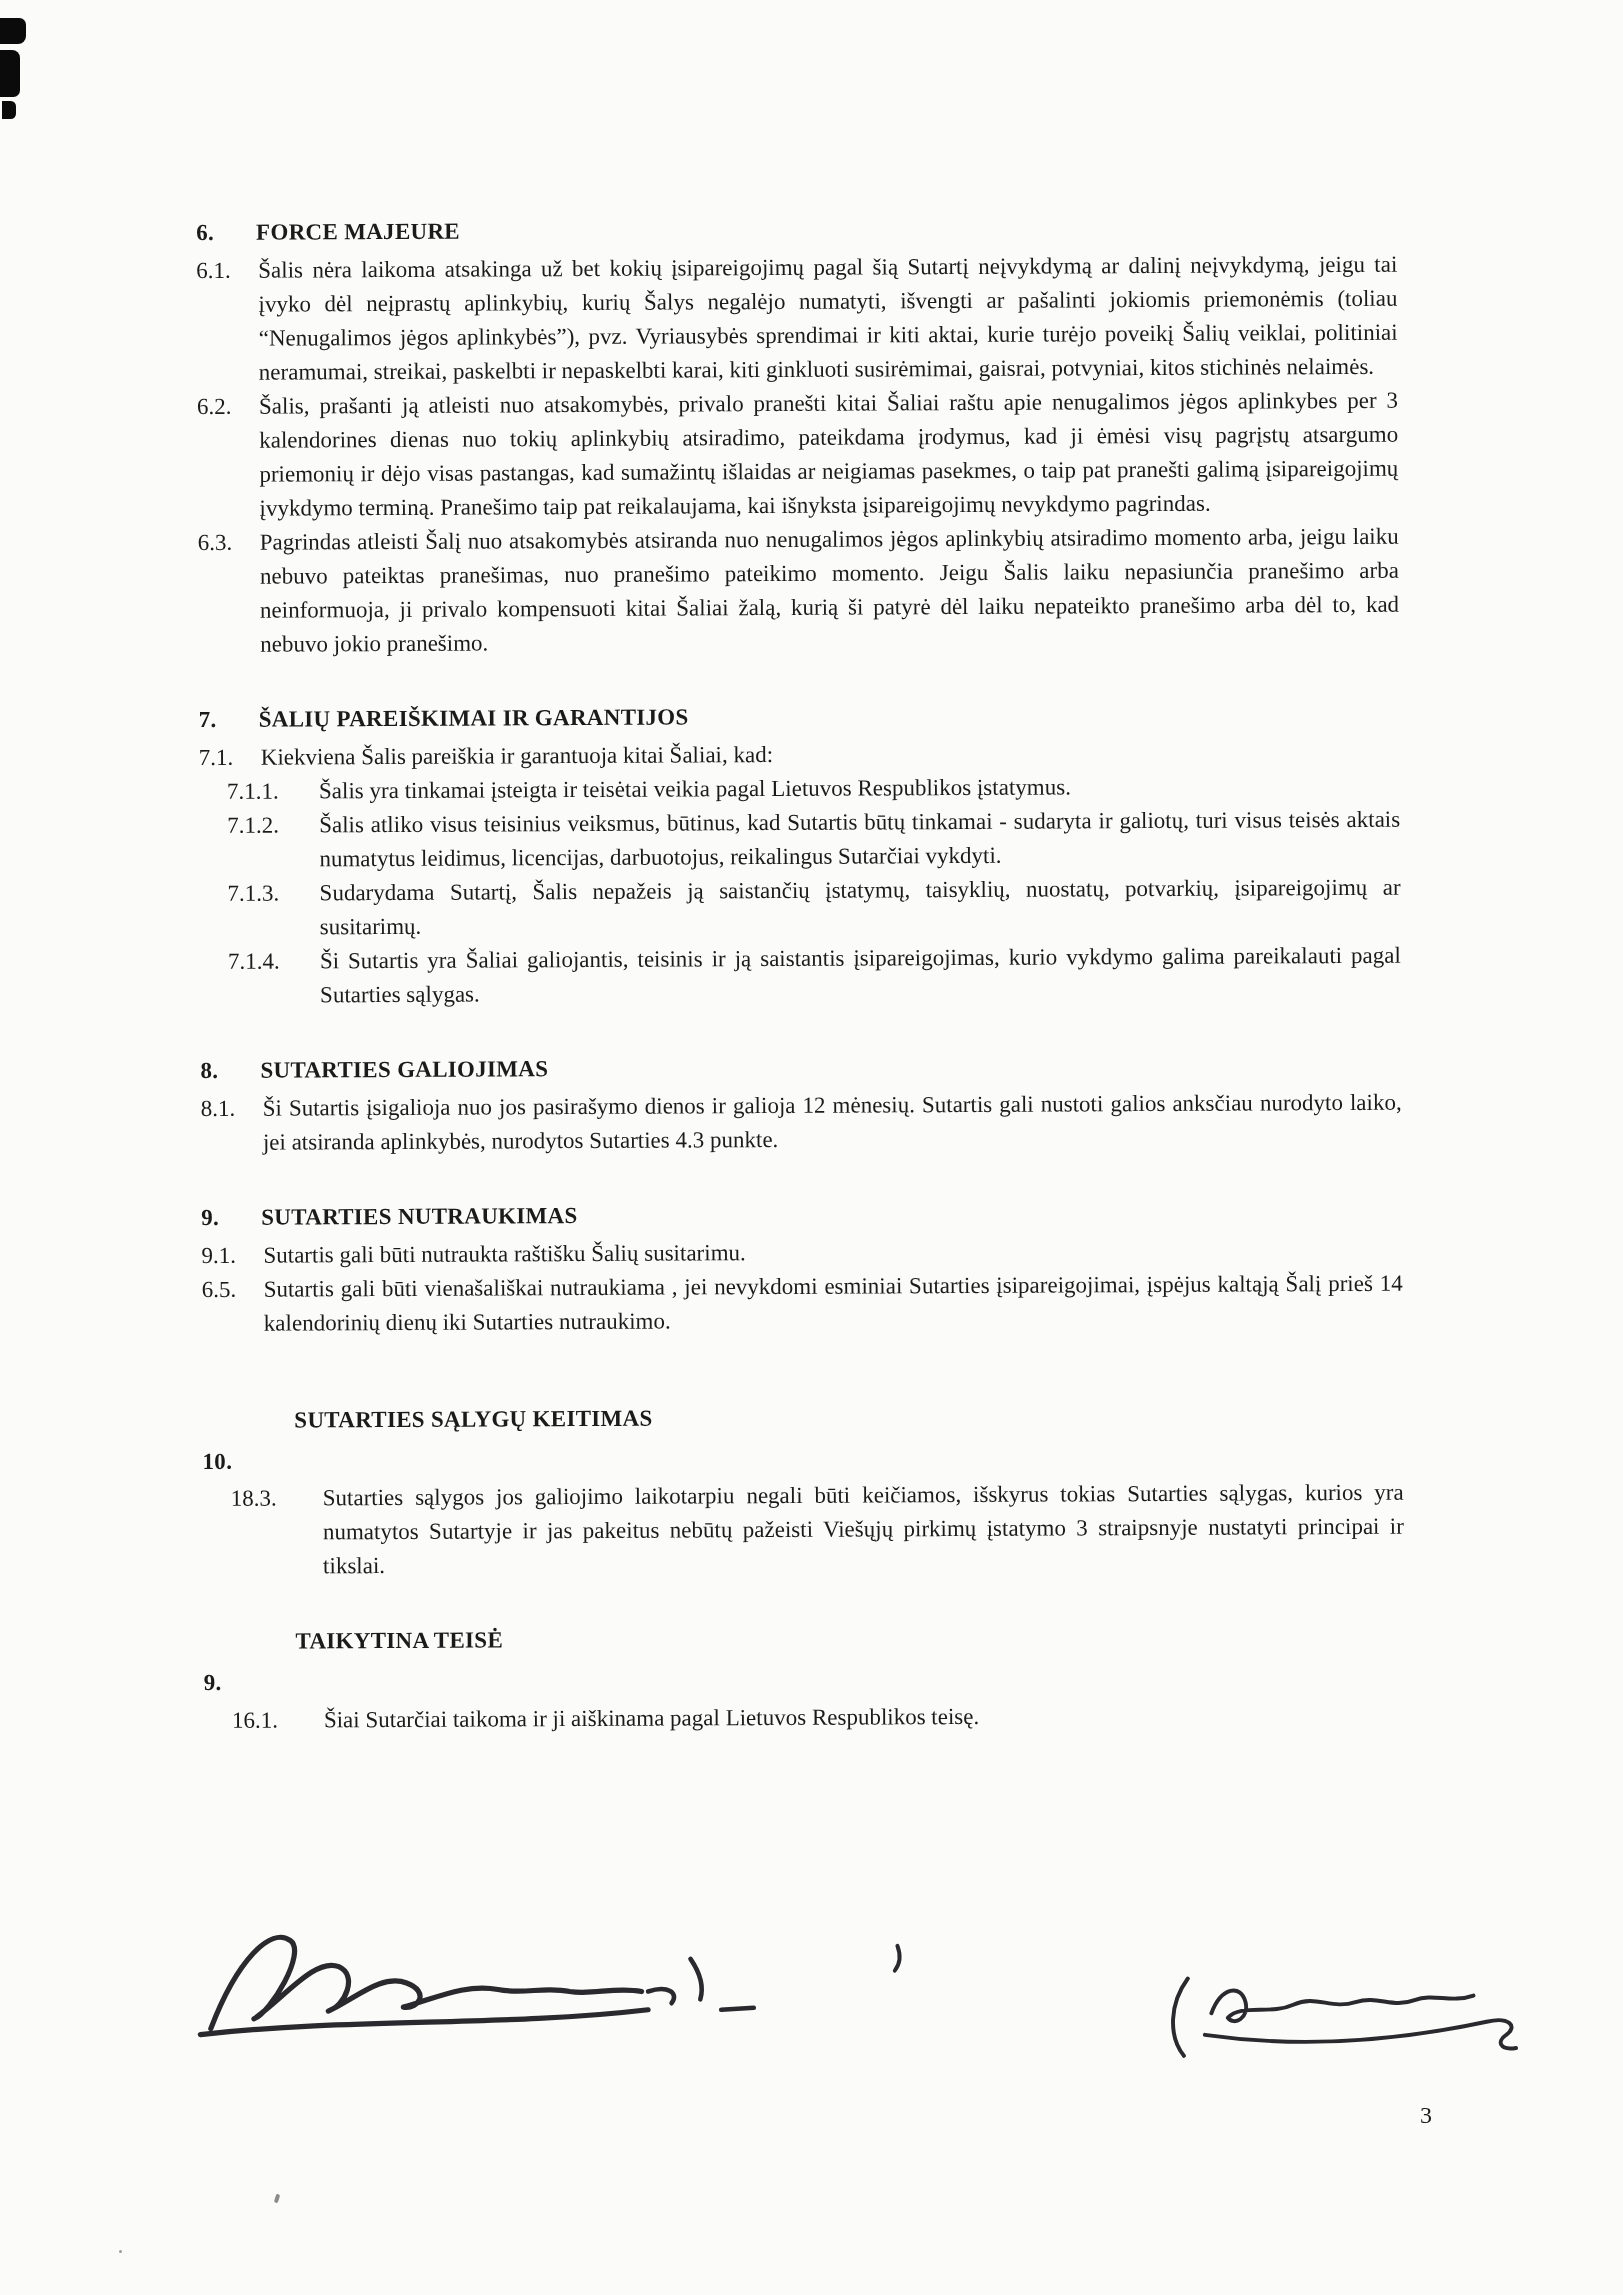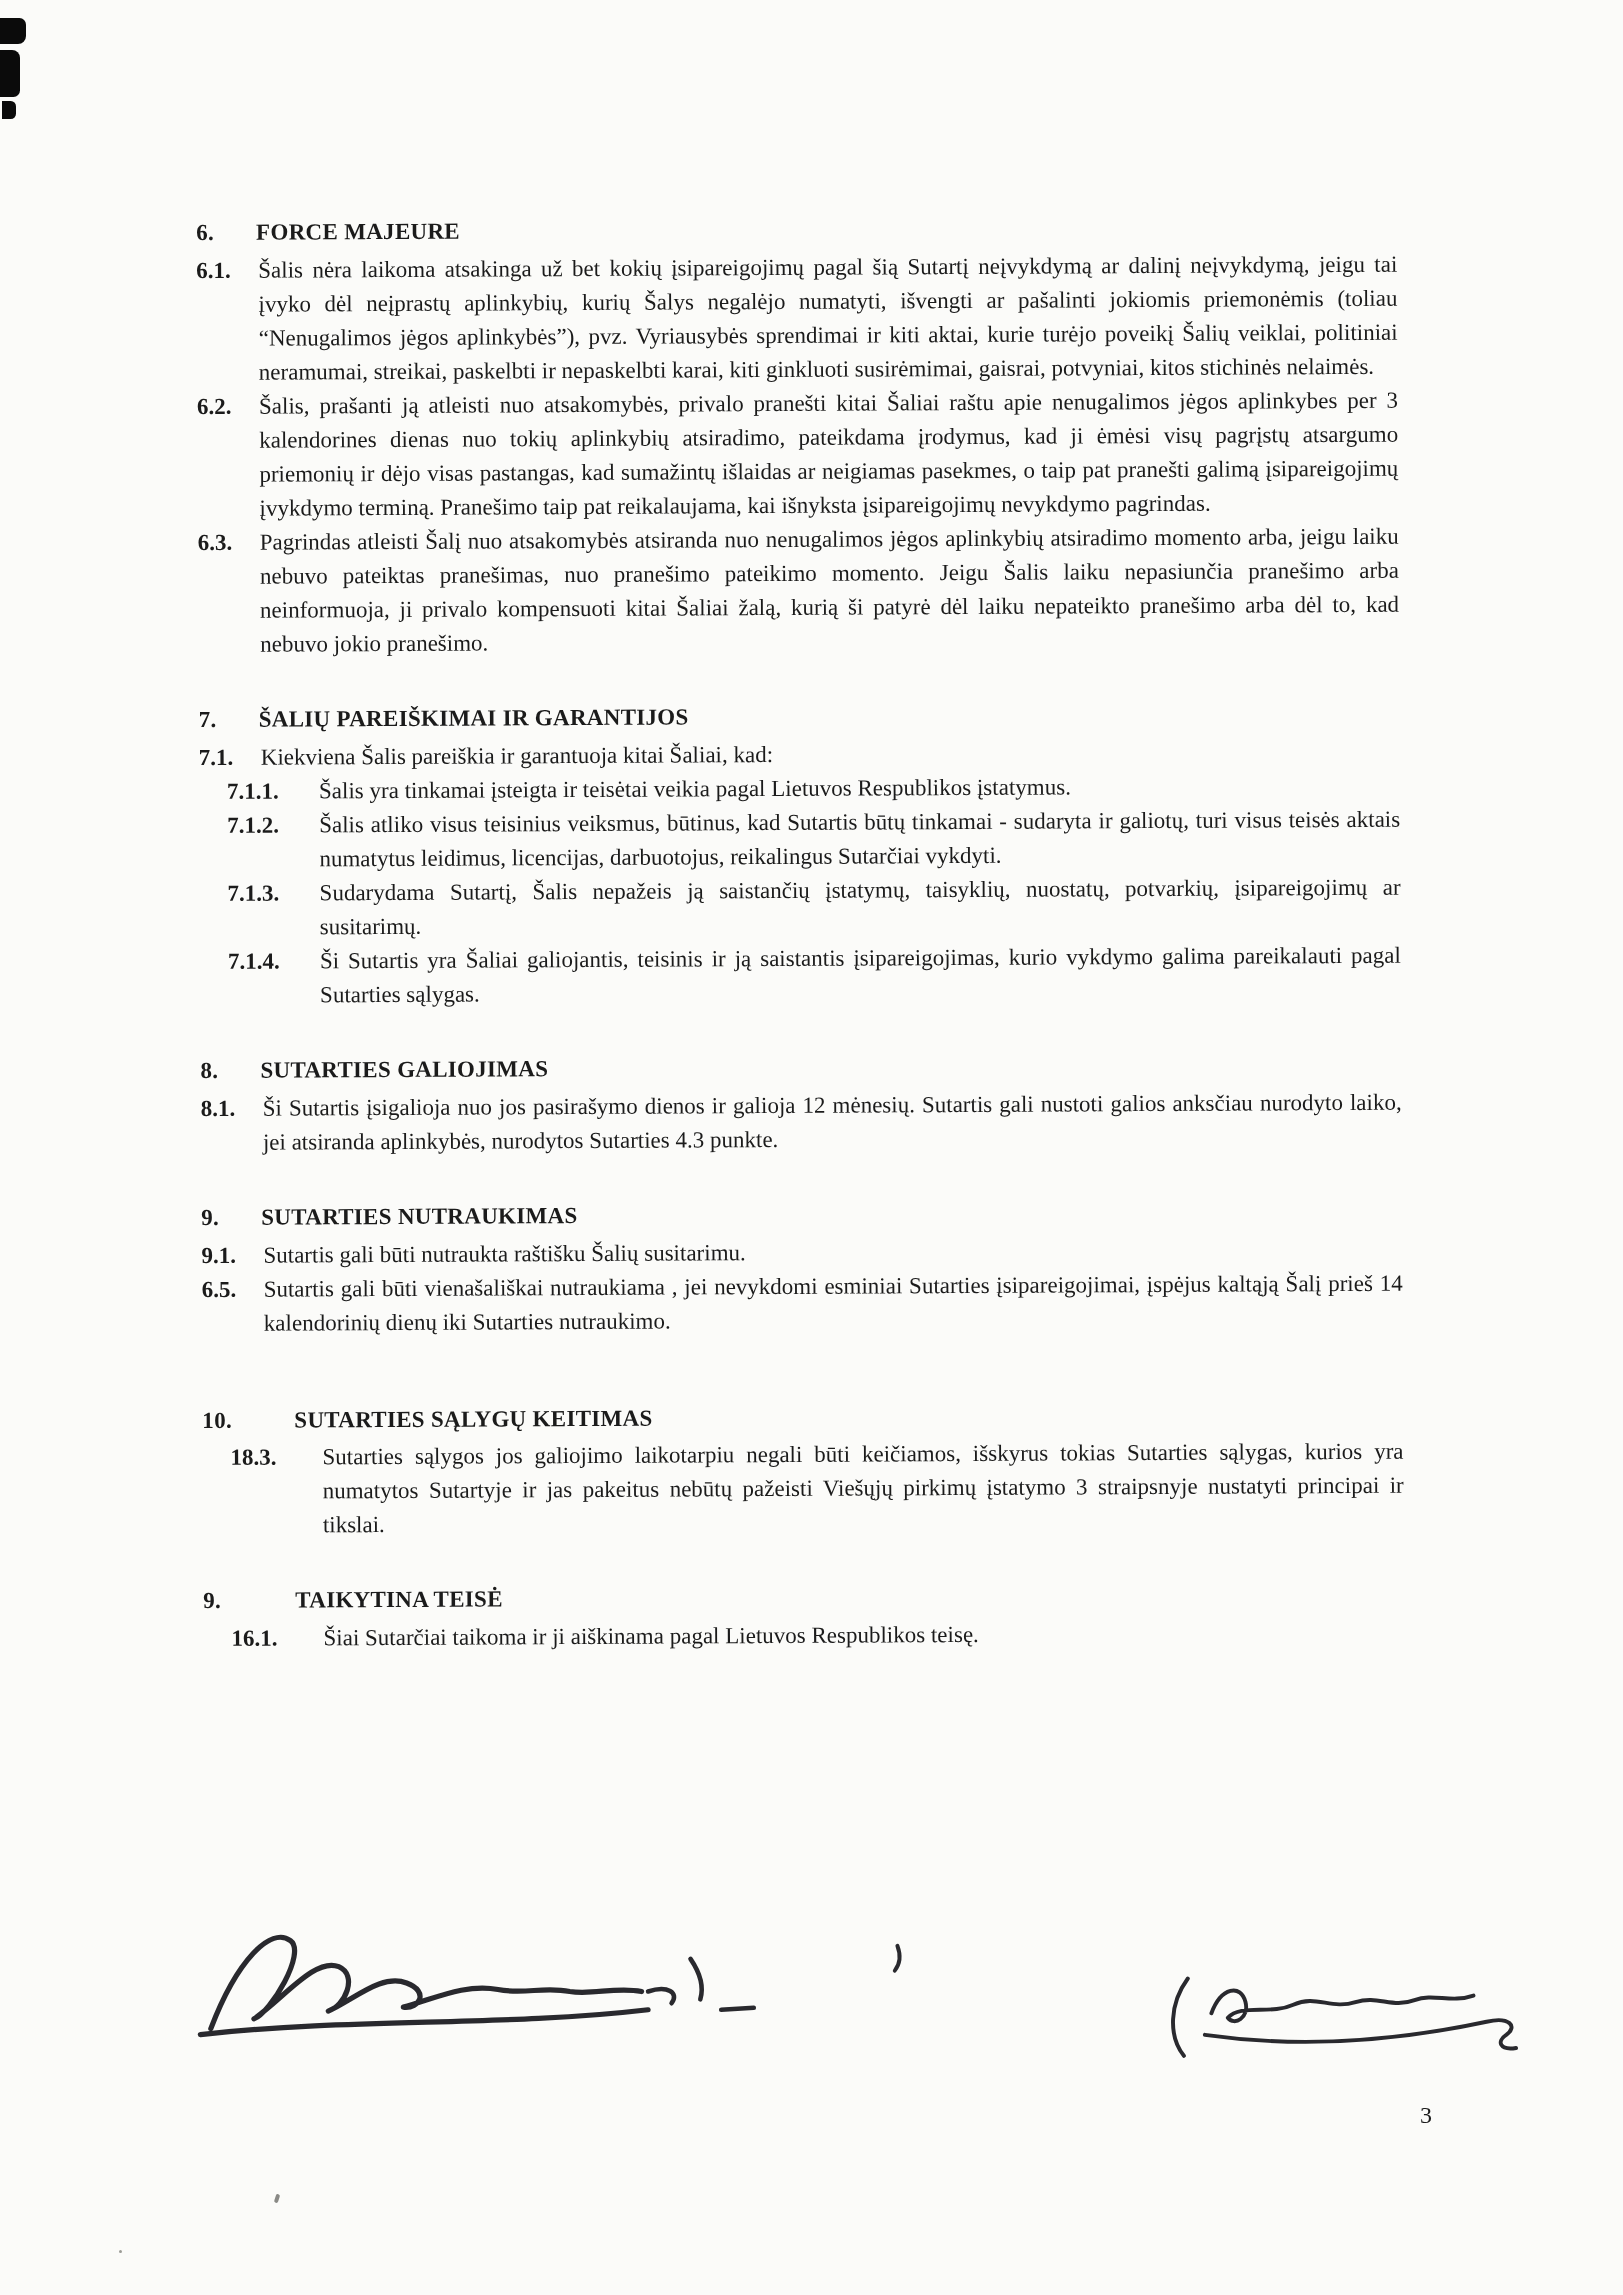--- a/index.html
+++ b/index.html
@@ -42,24 +42,24 @@
   section + section { margin-top: 41px; }
   section.gap-lg { margin-top: 63px; }
 
   .heading {
     display: flex;
     font-weight: bold;
     letter-spacing: 0.3px;
     margin-bottom: 3.9px;
   }
   .hnum { flex: none; min-width: 60px; }
-  .hnum.hwide { min-width: 92px; }
+  .hnum.hwide { min-width: 92px; margin-top: 41px; }
 
   .item { display: flex; }
-  .num { flex: none; width: 62px; font-weight: bold; }
+  .num { flex: none; width: 62px; }
   .num.wide { width: 92px; margin-left: 28px; }
   .txt { flex: 1; text-align: justify; }
 
   .signature { position: absolute; }
   .signature svg path {
     fill: none;
     stroke: #17171c;
     stroke-linecap: round;
     stroke-linejoin: round;
     opacity: 0.92;

